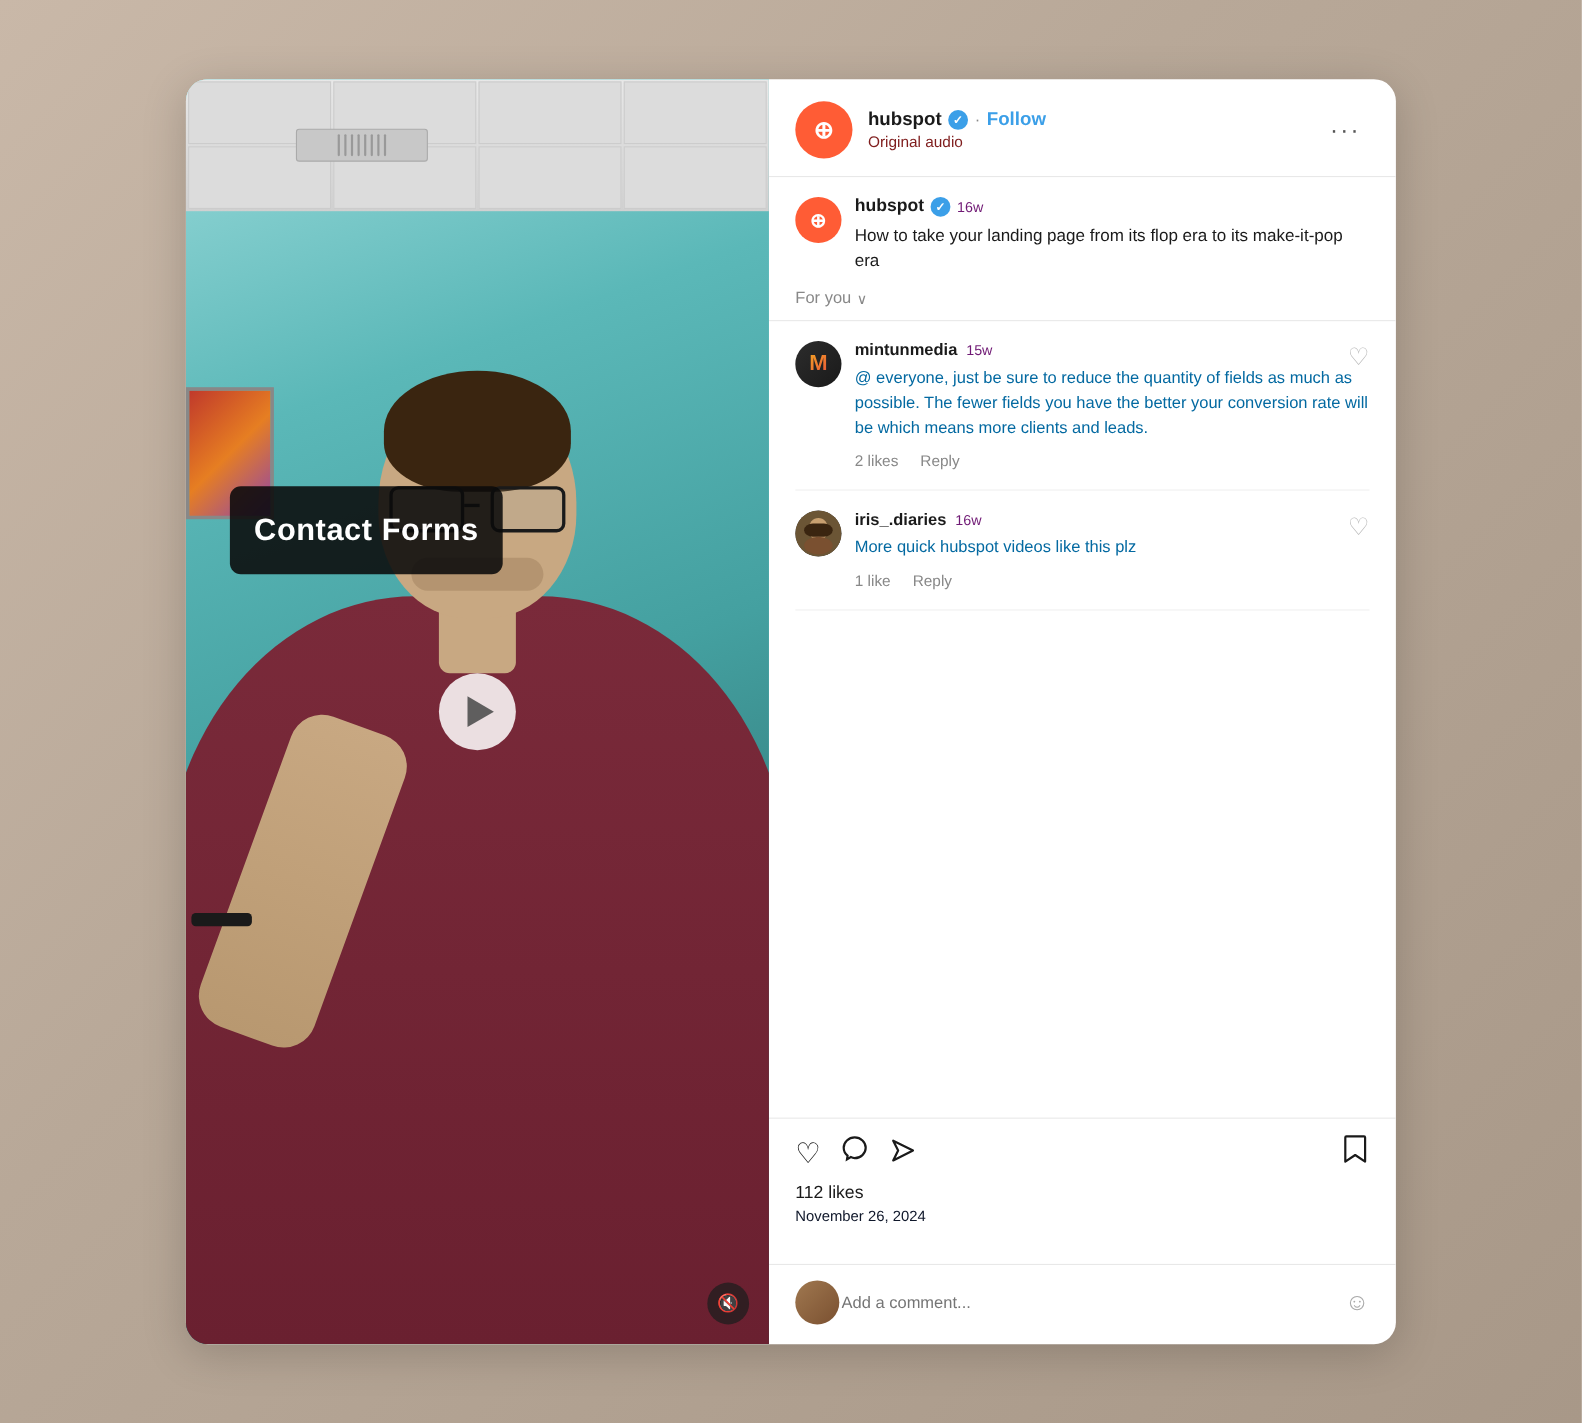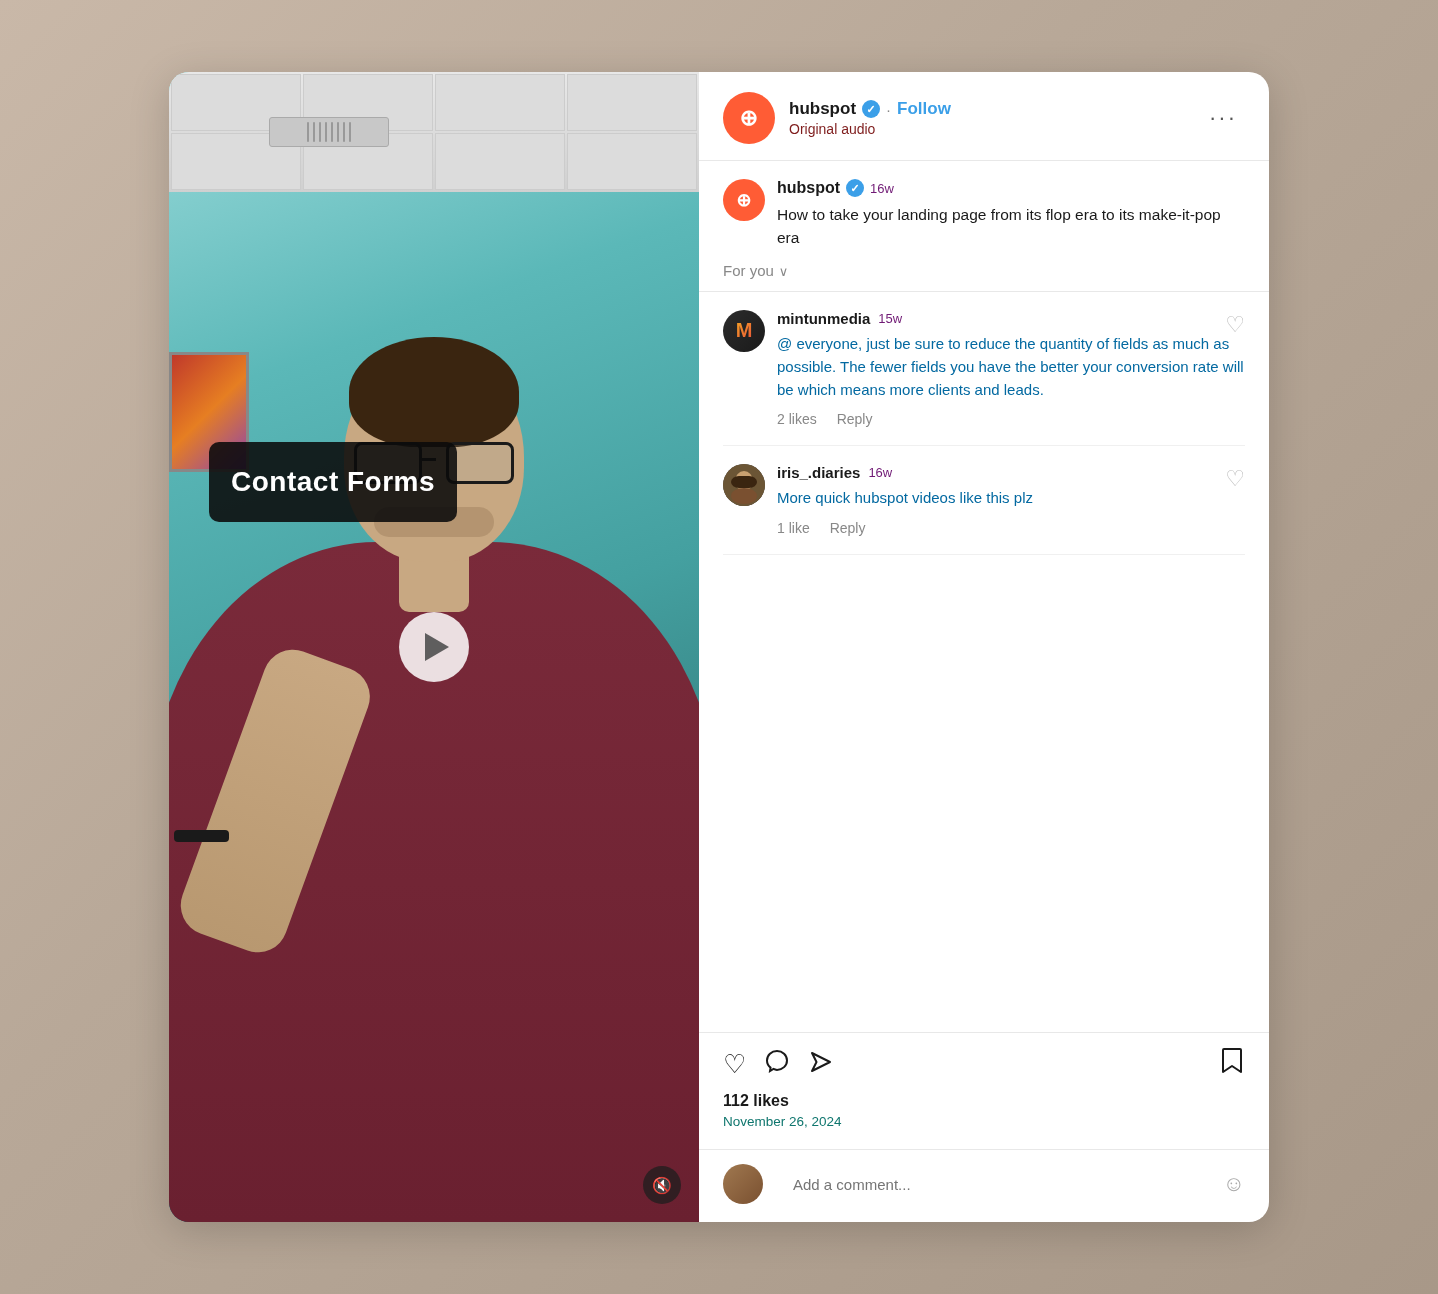--- a/index.html
+++ b/index.html
@@ -378,35 +378,35 @@
       color: #1a1a1a;
       cursor: pointer;
       margin-right: 18px;
     }
     .action-icon.bookmark {
       margin-left: auto;
       margin-right: 0;
     }
     .likes-count {
       font-size: 16px;
-      font-weight: 700;
+      font-weight: 400;
       color: #1a1a1a;
       margin-bottom: 4px;
     }
     .post-date {
       font-size: 13.5px;
-      color: #0f766e;
-      margin-bottom: 10px;
+      color: #0f172a;
+      margin-bottom: 26px;
     }
 
     
     .comment-input-row {
       display: flex;
       align-items: center;
-      gap: 30px;
+      gap: 2px;
       padding: 14px 24px 18px;
       border-top: 1px solid #e8e8e8;
     }
     .commenter-avatar {
       width: 40px;
       height: 40px;
       border-radius: 50%;
       background: linear-gradient(135deg, #a07850 0%, #7a5030 100%);
       flex-shrink: 0;
     }

